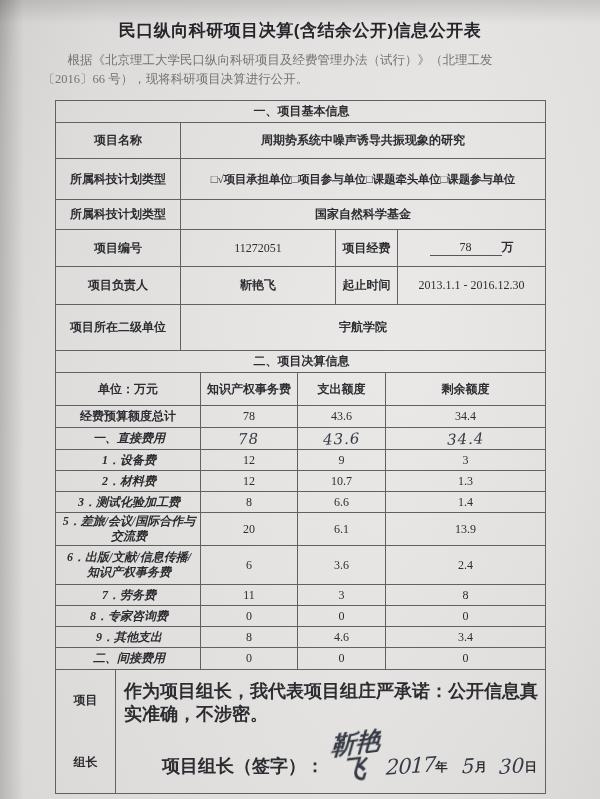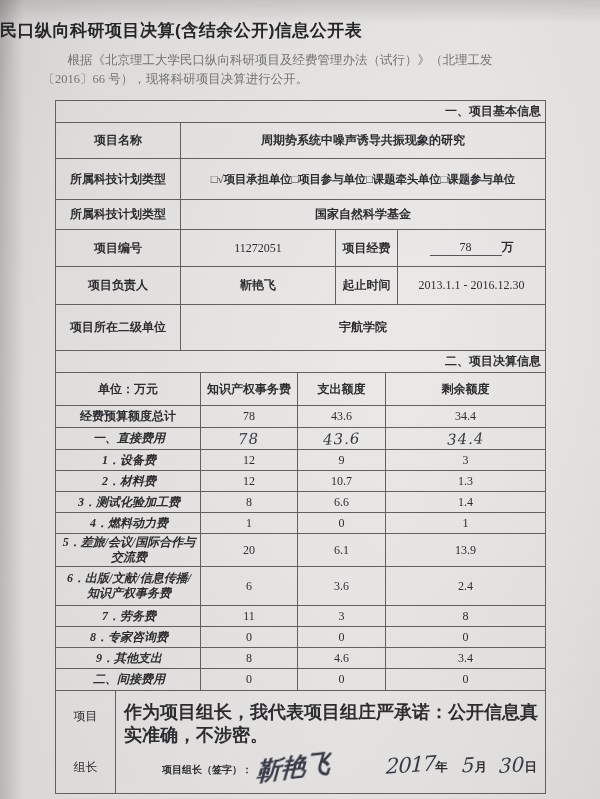--- a/index.html
+++ b/index.html
@@ -12,50 +12,50 @@
   }
   body::before{
     content:"";position:absolute;inset:0;pointer-events:none;
     background:
       linear-gradient(180deg, rgba(0,0,0,0.12) 0%, rgba(0,0,0,0) 3%),
       linear-gradient(90deg, rgba(0,0,0,0.16) 0%, rgba(0,0,0,0) 4%),
       radial-gradient(130% 110% at 62% 42%, rgba(255,255,255,0.16) 0%, rgba(0,0,0,0.045) 90%);
   }
   .sheet{position:relative;z-index:1;}
   .title{
-    padding-top:19px;
+    text-align:center;padding-top:19px;
     font-family:"Liberation Sans","DejaVu Sans",sans-serif;
     font-size:17px;font-weight:bold;letter-spacing:0.5px;color:#26262a;
   }
   .intro{width:515px;margin:9px auto 0;font-size:12.5px;line-height:19px;color:#737373;}
   .intro .l1{text-indent:2em;}
   .form-wrap{width:490px;margin:11px auto 0;}
   table{width:100%;border-collapse:collapse;table-layout:fixed;font-size:12px;color:#2d2d31;}
   table + table{margin-top:-1px;}
   td{border:1px solid #61615f;padding:1px 4px;text-align:center;vertical-align:middle;line-height:1.25;overflow:hidden;}
-  .sec{text-align:right;font-weight:bold;padding-left:6px;}
+  .sec{text-align:center;font-weight:bold;padding-left:6px;}
   .lbl{font-weight:bold;}
   .left{text-align:center;padding-left:6px;font-style:italic;}
   .tight{font-size:11.5px;letter-spacing:-0.2px;font-weight:bold;margin-left:9px;}
   .num{font-weight:normal;}
   .r19{height:19px;} .r27{height:27px;} .r32{height:30px;} .r33{height:33px;margin-top:21px;}
   .r34{height:34px;} .r35{height:35px;} .r38{height:38px;} .r43{height:43px;}
   .r18{height:18px;} .r36{height:36px;}
   .uline{display:inline-block;min-width:64px;border-bottom:1px solid #55555a;text-align:center;padding:0 4px;font-weight:normal;}
   .hand{
     font-family:"DejaVu Serif",serif;font-style:italic;color:#373b46;
     display:inline-block;transform:rotate(-4deg) skewX(-6deg);
   }
   .hand-val{font-size:15px;transform:rotate(-2deg) translateY(1px);letter-spacing:1px;}
   .sigcell{vertical-align:top;padding:0;}
-  .side-label{display:flex;flex-direction:column;justify-content:space-around;height:100%;font-weight:normal;}
+  .side-label{display:flex;flex-direction:column;justify-content:space-around;height:100%;font-weight:bold;}
   .side-label span{display:block;padding:14px 0;}
   .statement{text-align:left;padding:10px 4px 0 8px;font-size:18px;font-weight:bold;}
   .signrow{display:flex;align-items:flex-end;padding:6px 8px 12px 46px;}
-  .signlabel{font-weight:bold;font-size:10px;white-space:nowrap;padding-bottom:4px;}
+  .signlabel{font-weight:bold;font-size:18px;white-space:nowrap;padding-bottom:4px;}
   .sig-name{font-size:25px;font-weight:bold;transform:rotate(-7deg) skewX(-10deg);
     margin:0 4px;filter:blur(0.2px);line-height:1;}
   .dategroup{display:flex;align-items:flex-end;margin-left:auto;padding-bottom:2px;}
   .dategroup .print{font-weight:bold;font-size:12.5px;padding-bottom:3px;white-space:nowrap;}
   .d-year{font-size:21px;letter-spacing:-1px;}
   .d-month{font-size:20px;margin-left:14px;}
   .d-day{font-size:20px;margin-left:12px;}
 </style>
 </head>
 <body>
@@ -154,26 +154,20 @@
         <td class="lbl left r18">2．材料费</td>
         <td class="num">12</td>
         <td class="num">10.7</td>
         <td class="num">1.3</td>
       </tr>
       <tr>
         <td class="lbl left r18">3．测试化验加工费</td>
         <td class="num">8</td>
         <td class="num">6.6</td>
         <td class="num">1.4</td>
-      </tr>
-      <tr>
-        <td class="lbl left r18">4．燃料动力费</td>
-        <td class="num">1</td>
-        <td class="num">0</td>
-        <td class="num">1</td>
       </tr>
       <tr>
         <td class="lbl left r32">5．差旅/会议/国际合作与交流费</td>
         <td class="num">20</td>
         <td class="num">6.1</td>
         <td class="num">13.9</td>
       </tr>
       <tr>
         <td class="lbl left r36">6．出版/文献/信息传播/知识产权事务费</td>
         <td class="num">6</td>

